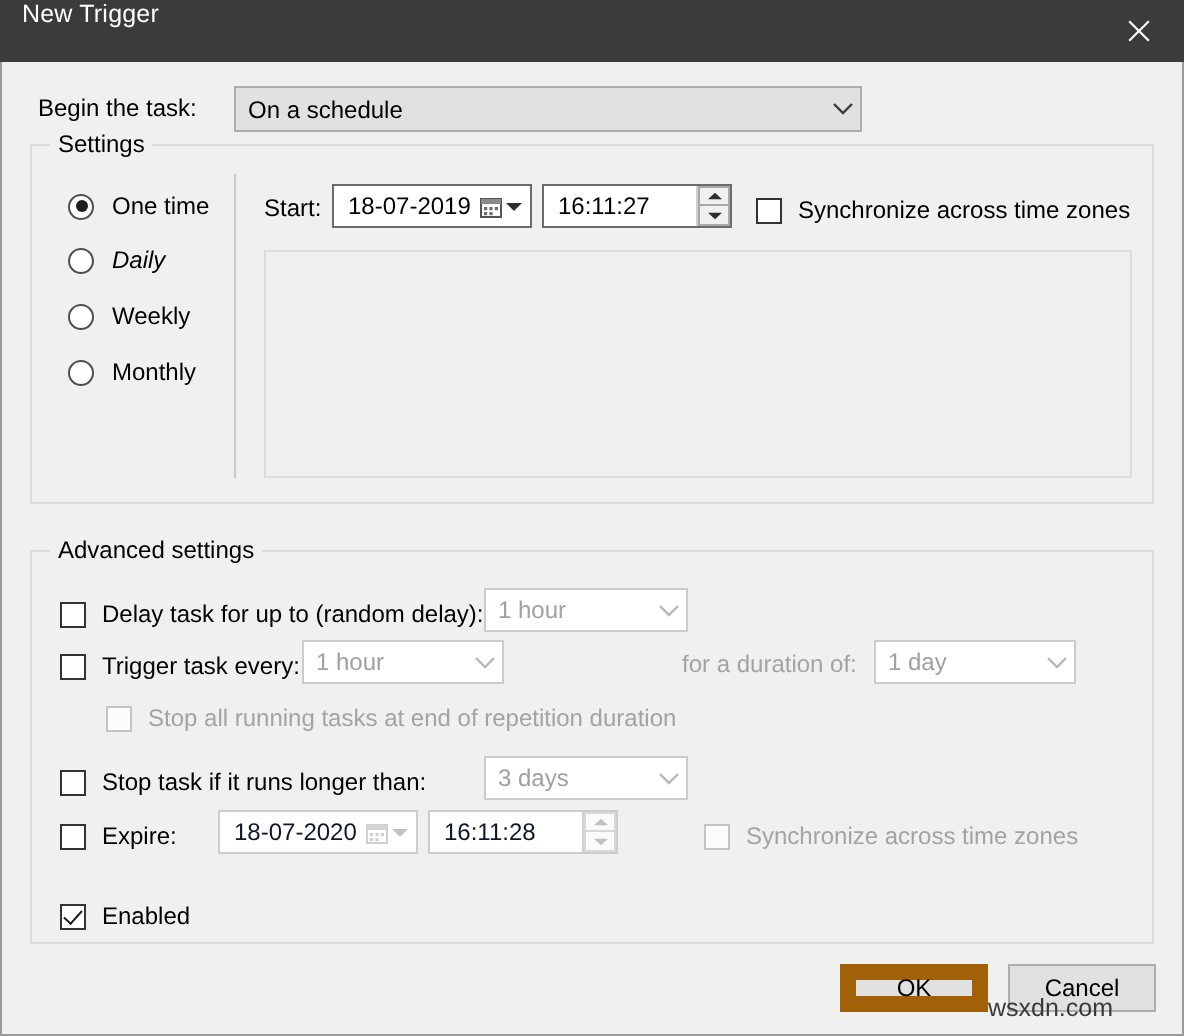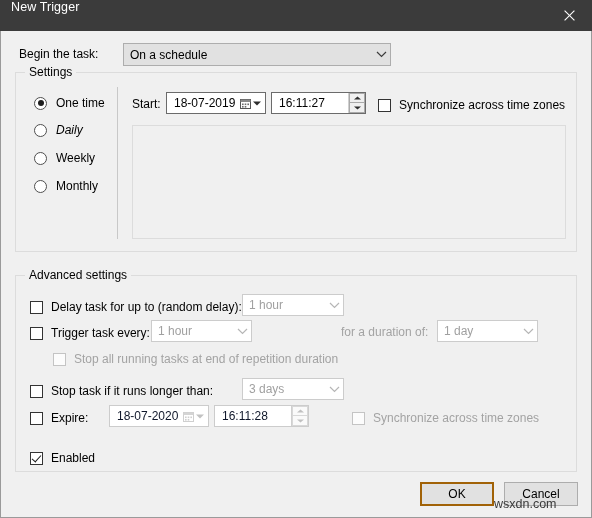--- a/index.html
+++ b/index.html
@@ -102,23 +102,23 @@
     justify-content: center;
     flex: 0 0 auto;
   }
   .combo.disabled {
     background: #ffffff;
     border: 1px solid #cccccc;
   }
   .combo.disabled .val { color: #a0a0a0; }
   #begin-combo {
     position: absolute;
-    left: 104px;
+    left: 98px;
     top: 0;
-    width: 268px;
+    width: 314px;
     height: 23px;
   }
 
   
   .group {
     position: absolute;
     box-sizing: border-box;
     border: 1px solid #dcdcdc;
   }
   .group-title {
@@ -296,21 +296,21 @@
     align-items: center;
     justify-content: center;
     font-size: 12px;
     color: #000000;
   }
   #ok-button {
     left: 419px;
     top: 482px;
     width: 74px;
     height: 24px;
-    border: 2px solid #a16207;
+    border: 8px solid #a16207;
   }
   #cancel-button {
     left: 503px;
     top: 482px;
     width: 74px;
     height: 24px;
   }
   .watermark {
     position: absolute;
     left: 493px;

